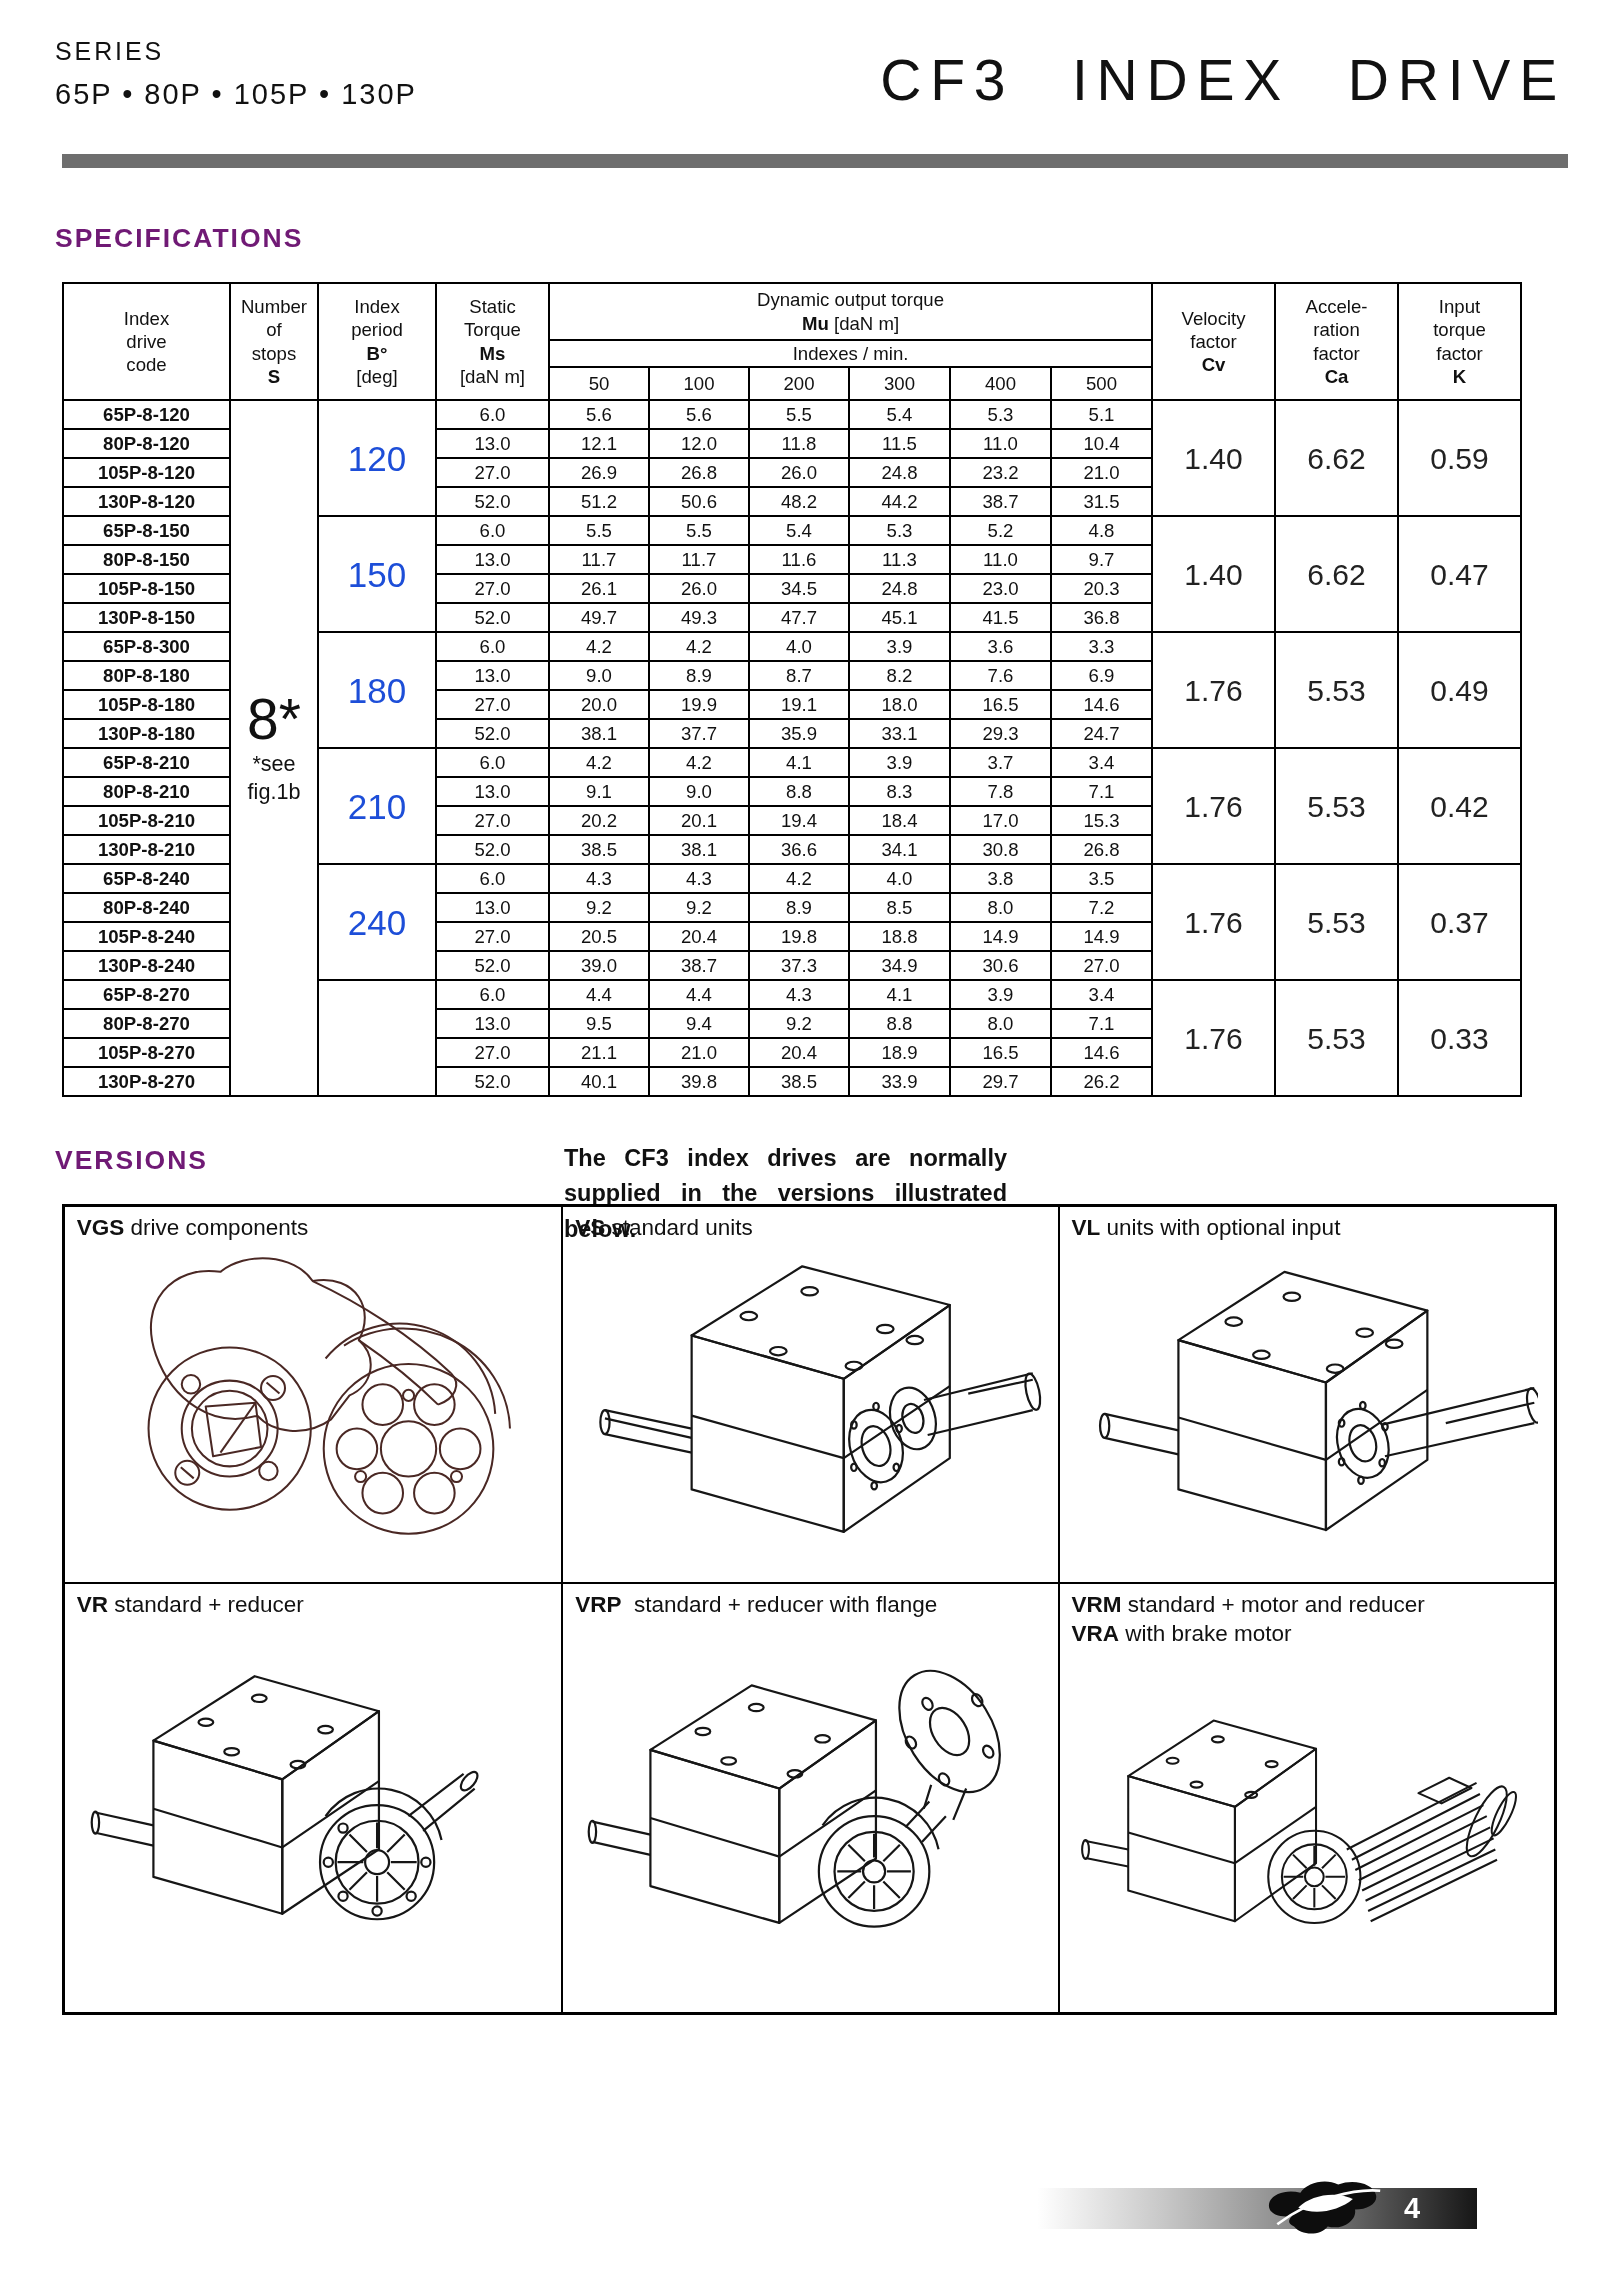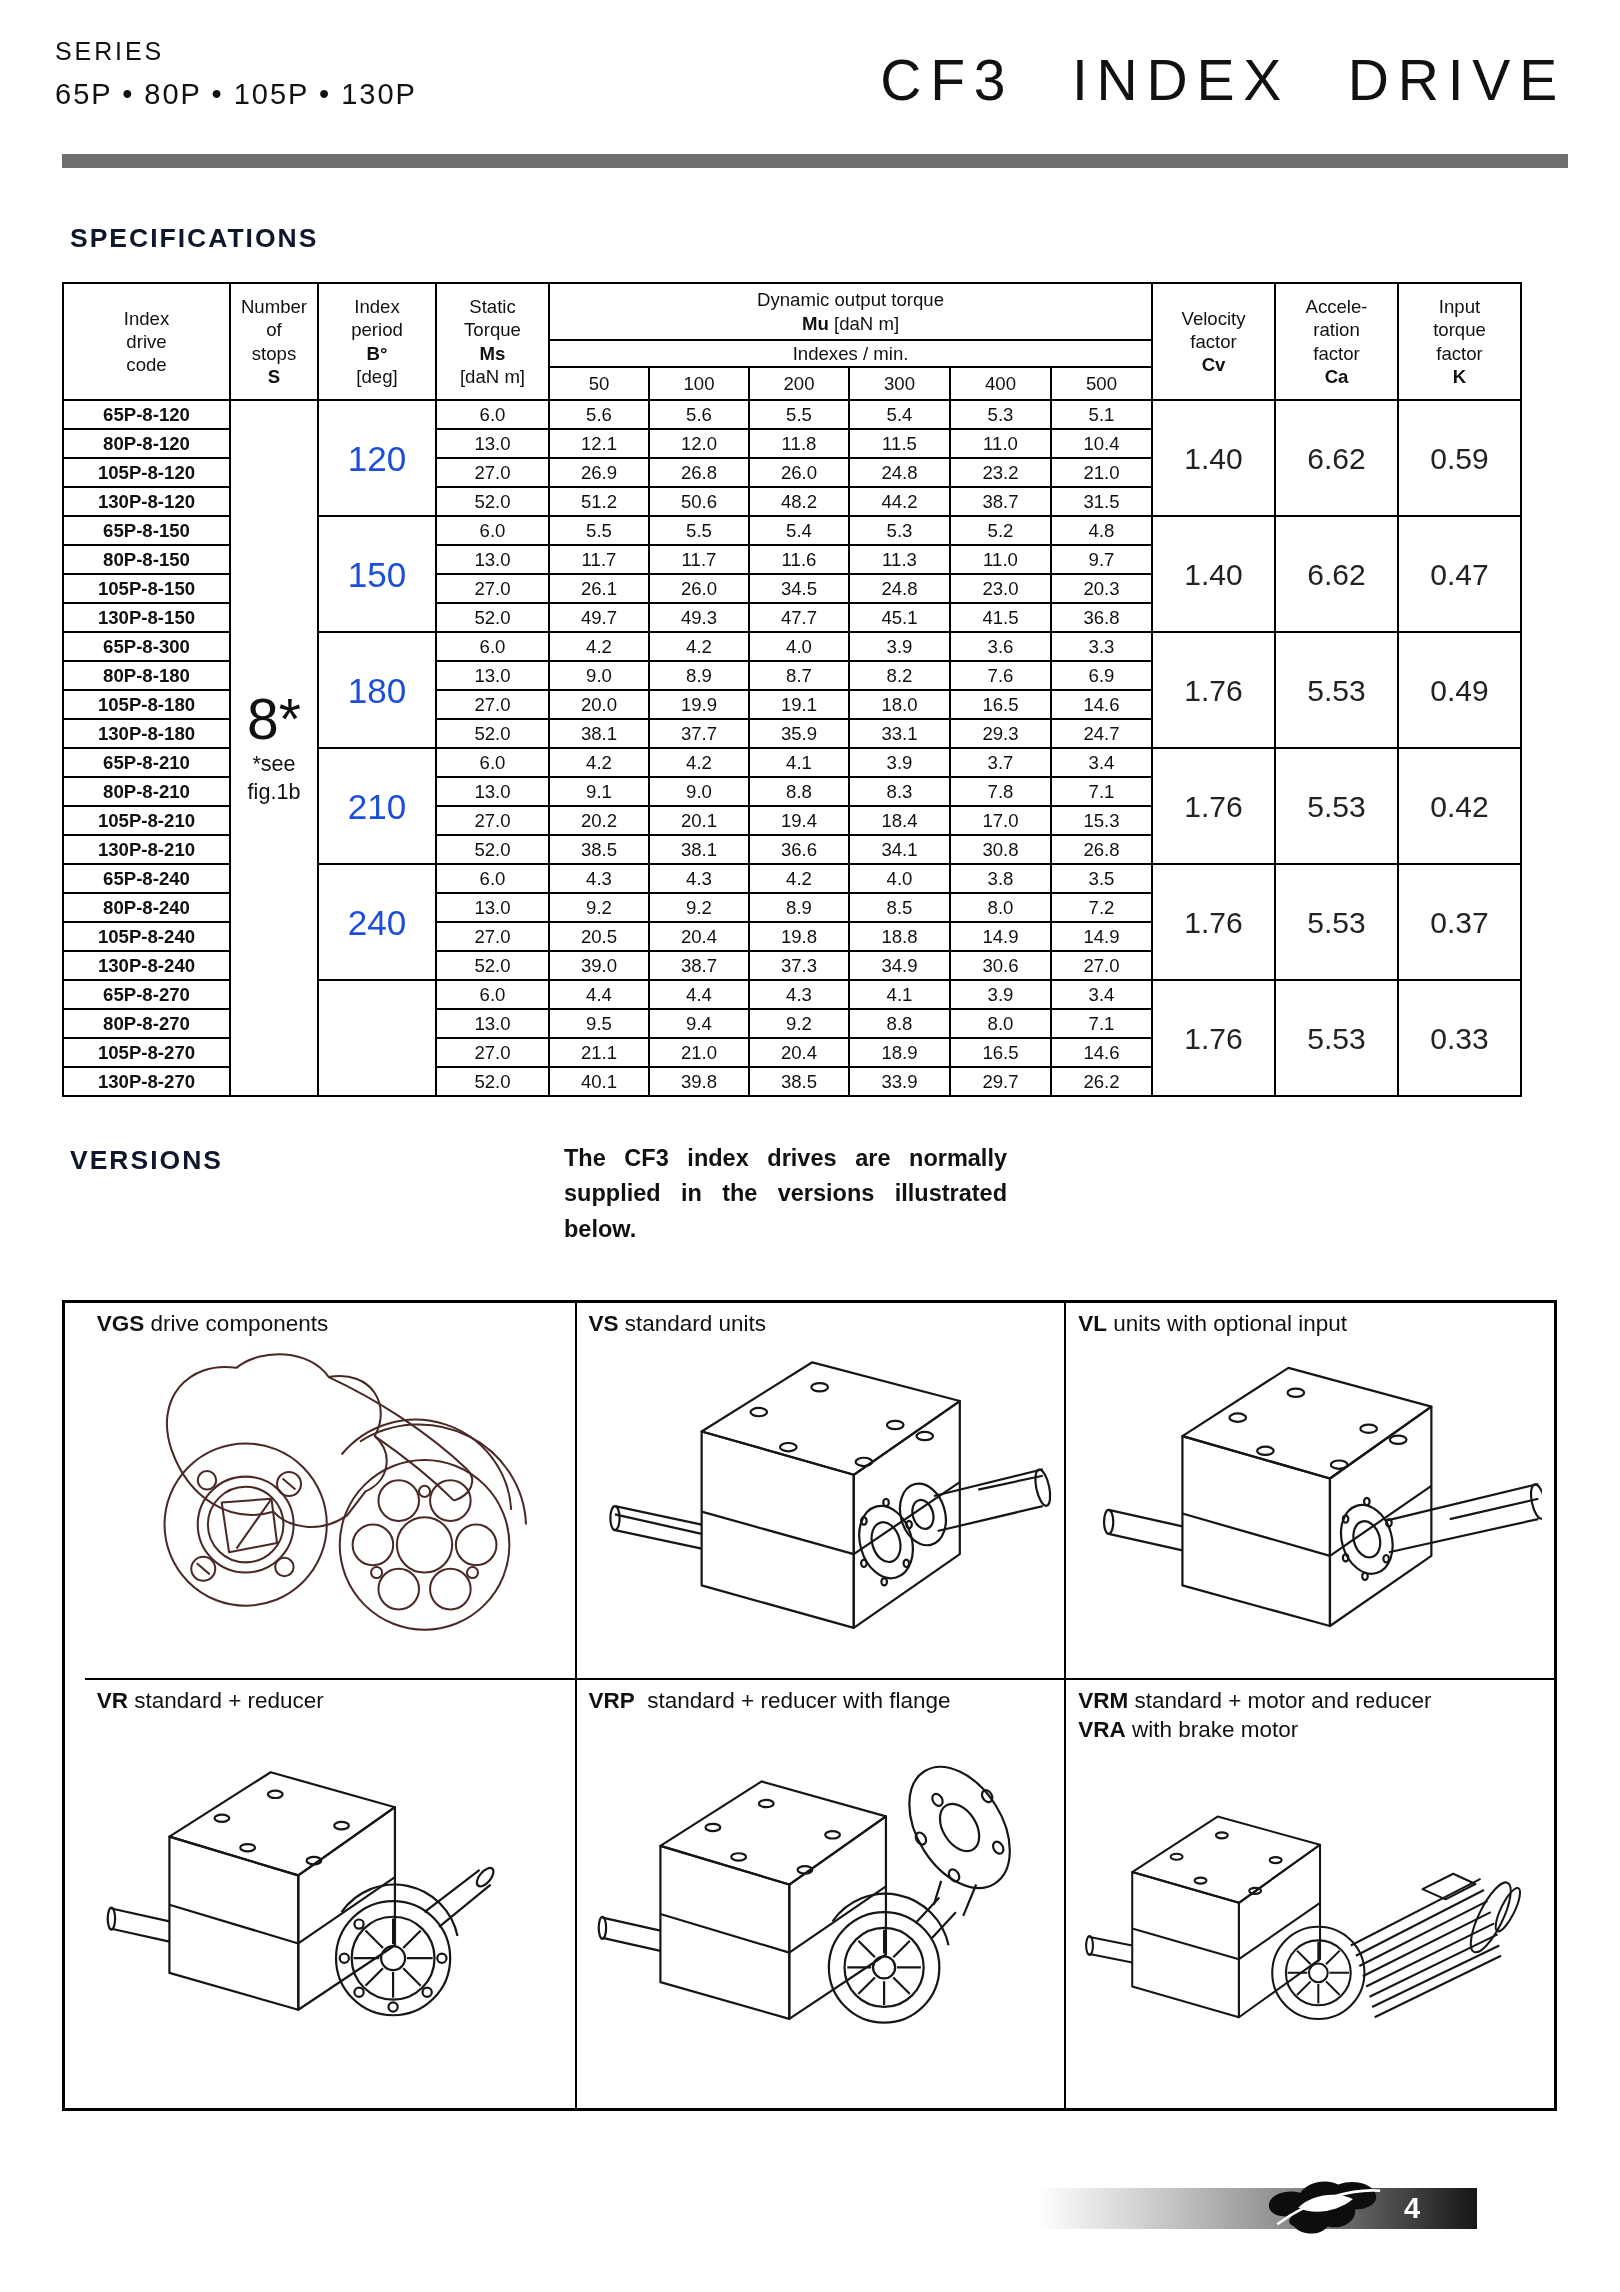--- a/index.html
+++ b/index.html
@@ -7,22 +7,22 @@
         font-family:"Liberation Sans",sans-serif;color:#111;overflow:hidden;}
 
   
   .series-label{position:absolute;left:55px;top:37px;font-size:25px;letter-spacing:2.9px;}
   .series-models{position:absolute;left:55px;top:78px;font-size:29px;letter-spacing:2px;}
   .doc-title{position:absolute;right:54px;top:47px;font-size:57px;font-weight:400;
              letter-spacing:8.8px;word-spacing:33px;white-space:nowrap;}
   .header-bar{position:absolute;left:62px;top:154px;width:1506px;height:13.7px;background:#6e6e6e;}
 
   
-  .gray-heading{position:absolute;left:70px;font-size:26.5px;font-weight:bold;
-                color:#0f172a;letter-spacing:2px;}
+  .gray-heading{position:absolute;left:55px;font-size:26.5px;font-weight:bold;
+                color:#701a75;letter-spacing:2px;}
   .spec-heading{top:223px;}
   .versions-heading{top:1145px;}
 
   
   .spec-table{position:absolute;left:62px;top:282px;border-collapse:collapse;
               table-layout:fixed;width:1458px;border:2.9px solid #000;font-size:18.6px;}
   .spec-table td{border:2px solid #000;text-align:center;vertical-align:middle;
                  padding:0 2px;line-height:1.25;box-sizing:border-box;}
   .spec-table thead tr.h1{height:57px;}
   .spec-table thead tr.h2{height:27.4px;}
@@ -36,23 +36,23 @@
   .stops-big{font-size:57px;line-height:1.05;}
   .stops-note{font-size:21.6px;line-height:1.3;}
   .hcell b{font-weight:bold;}
 
   
   .intro{position:absolute;top:1141px;font-size:23.5px;line-height:1.5;text-align:justify;}
   .intro-left{left:564px;width:443px;font-weight:bold;}
   .intro-right{left:1070px;width:453px;}
 
   
-  .panels{position:absolute;left:62px;top:1300px;width:1495px;height:811px;
+  .panels{position:absolute;left:62px;top:1204px;width:1495px;height:811px;
           border:3.9px solid #000;display:grid;
-          grid-template-columns:1fr 1fr 1fr;grid-template-rows:375px 1fr;box-sizing:border-box;padding-left:20px;}
+          grid-template-columns:1fr 1fr 1fr;grid-template-rows:375px 1fr;box-sizing:border-box;}
   .panel{border-left:2.9px solid #000;border-top:2.9px solid #000;padding:5.9px 9.8px 3.9px 11.8px;
          box-sizing:border-box;overflow:hidden;}
   .panel.first-col{border-left:none;}
   .panel.first-row{border-top:none;}
   .panel-label{font-size:22.5px;line-height:1.3;}
   .panel-label b{font-weight:bold;}
   .panel svg{display:block;margin:2px auto 0 auto;}
 
   
   .footer-bar{position:absolute;left:1037px;top:2188px;width:440px;height:41px;

